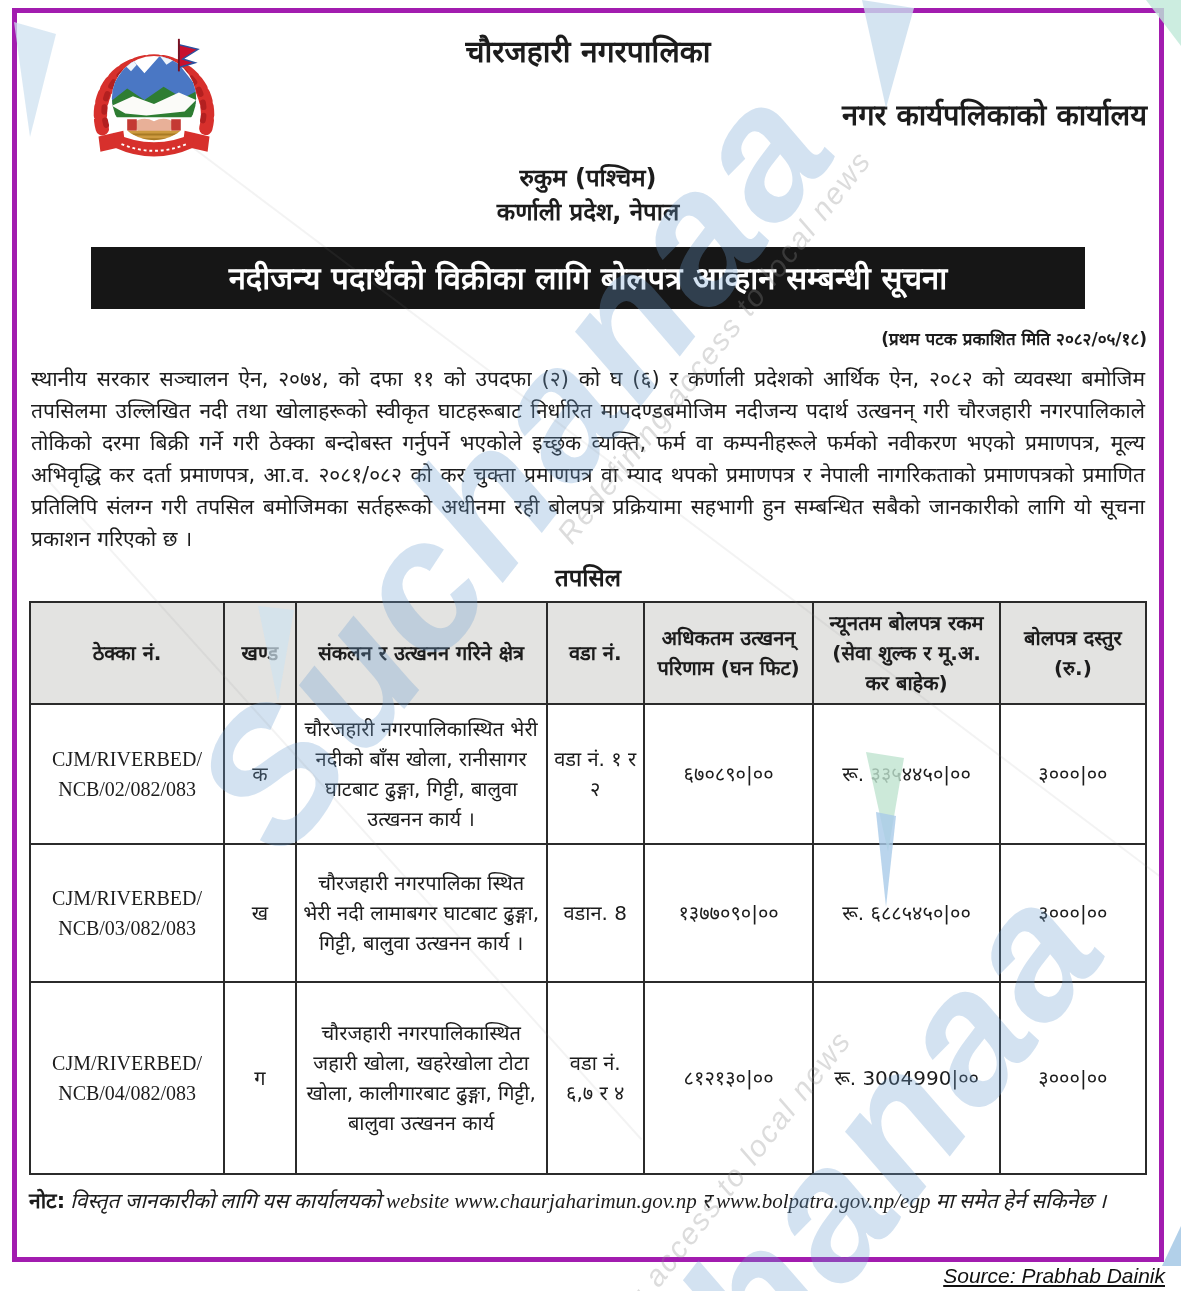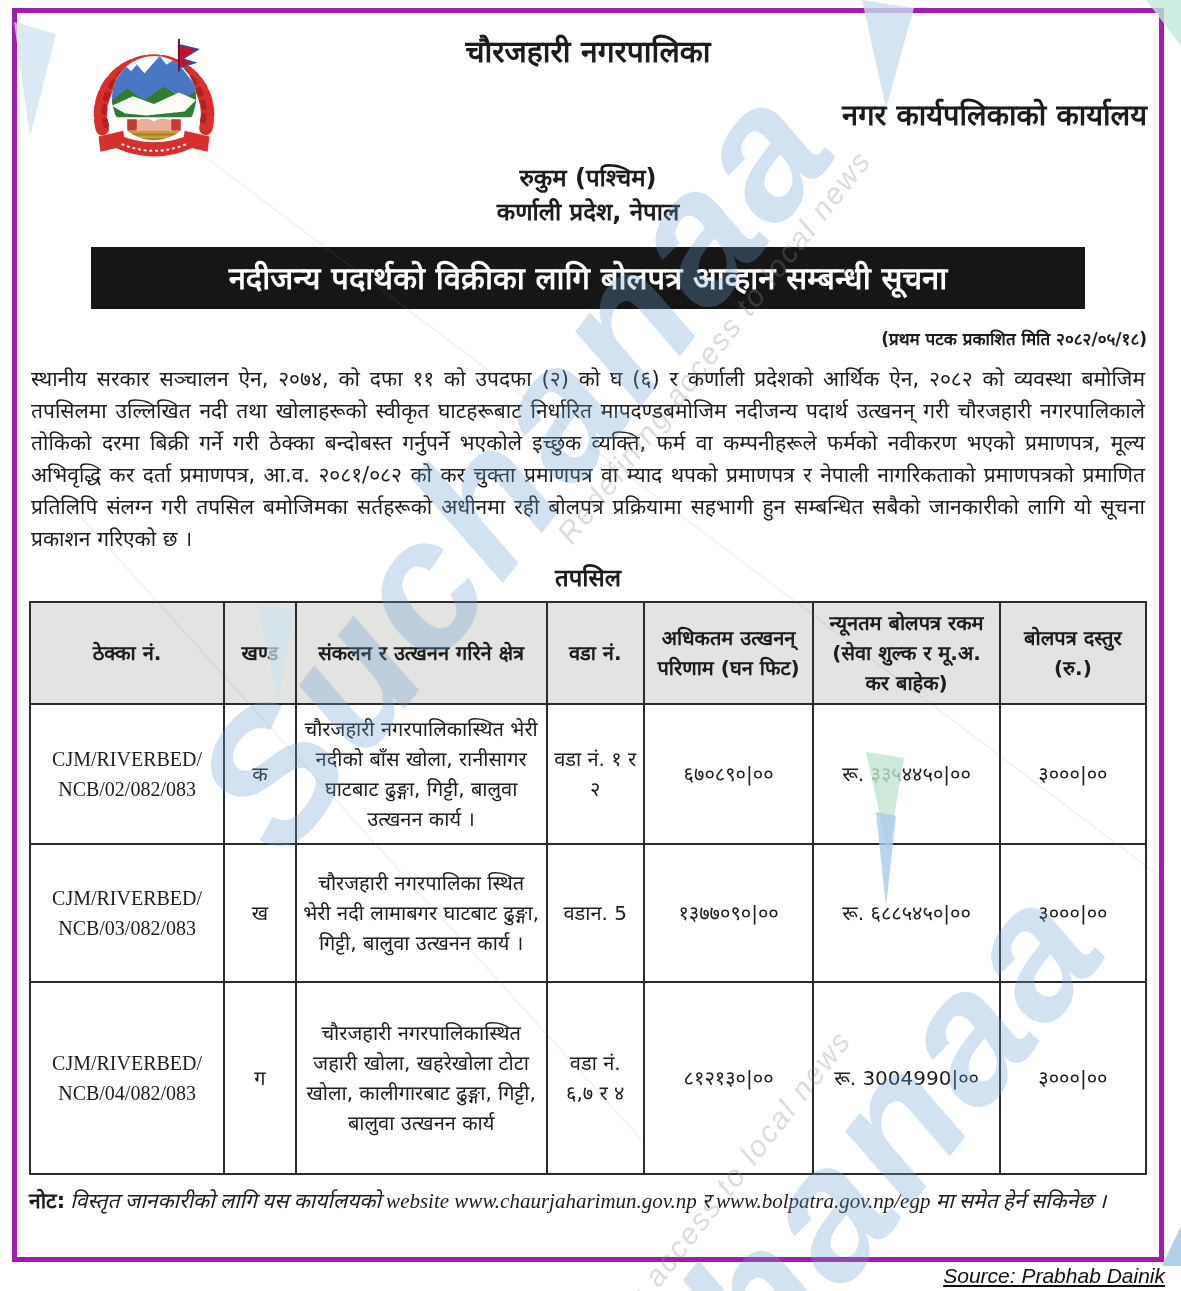--- a/index.html
+++ b/index.html
@@ -145,21 +145,21 @@
         <td>वडा नं. १ र २</td>
         <td>६७०८९०|००</td>
         <td>रू. ३३५४४५०|००</td>
         <td>३०००|००</td>
       </tr>
       <tr class="r2">
         <td class="serif pre">CJM/RIVERBED/
 NCB/03/082/083</td>
         <td>ख</td>
         <td>चौरजहारी नगरपालिका स्थित भेरी नदी लामाबगर घाटबाट ढुङ्गा, गिट्टी, बालुवा उत्खनन कार्य ।</td>
-        <td>वडान. 5</td>
+        <td>वडान. 8</td>
         <td>१३७७०९०|००</td>
         <td>रू. ६८८५४५०|००</td>
         <td>३०००|००</td>
       </tr>
       <tr class="r3">
         <td class="serif pre">CJM/RIVERBED/
 NCB/04/082/083</td>
         <td>ग</td>
         <td>चौरजहारी नगरपालिकास्थित जहारी खोला, खहरेखोला टोटा खोला, कालीगारबाट ढुङ्गा, गिट्टी, बालुवा उत्खनन कार्य</td>
         <td>वडा नं. ६,७ र ४</td>

